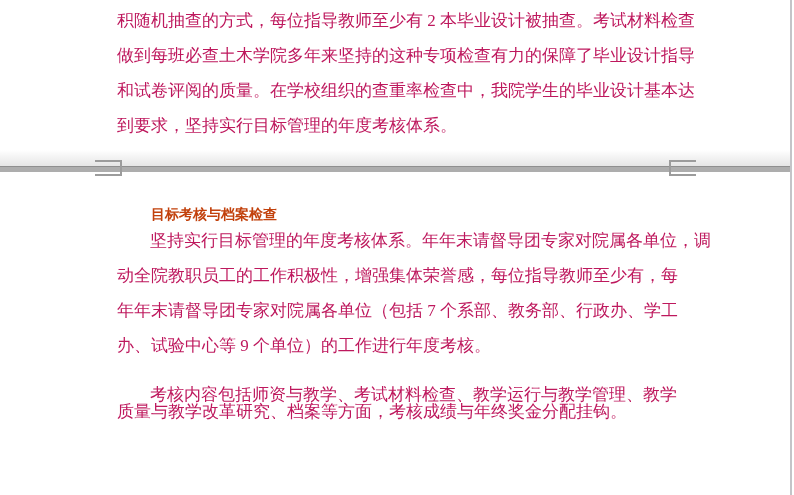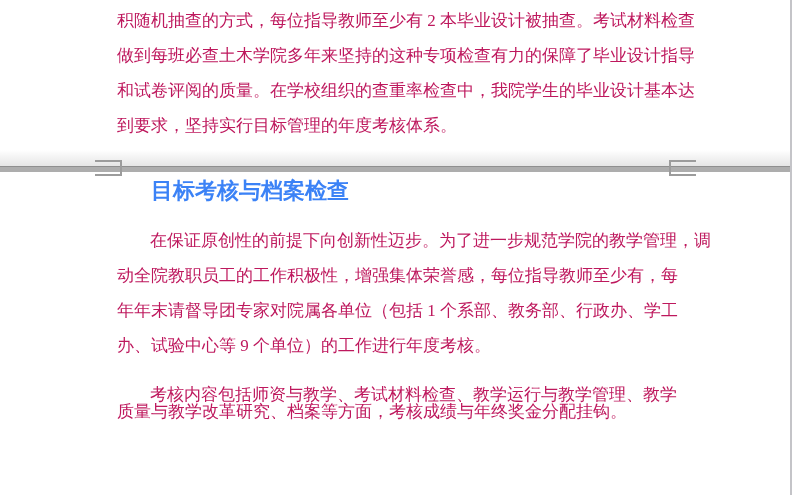--- a/index.html
+++ b/index.html
@@ -23,25 +23,26 @@
     font-size: 17px;
     line-height: 20px;
     white-space: nowrap;
     color: #be185d;
     letter-spacing: 0px;
   }
   .doc-line.indent { left: 150px; }
   .doc-heading {
     position: absolute;
     left: 151px;
-    font-size: 22px;
+    font-size: 14px;
     line-height: 20px;
     font-weight: bold;
     white-space: nowrap;
-    color: #3b82f6;
+    color: #c2410c;
+    margin-top: 24px;
   }
   
   .page1-bottom-shadow {
     position: absolute;
     left: 0; top: 150px;
     width: 790px; height: 16px;
     background: linear-gradient(to bottom, rgba(0,0,0,0) 0%, rgba(0,0,0,0.10) 100%);
   }
   .page-break-band {
     position: absolute;
@@ -99,22 +100,22 @@
     <div class="h top"></div>
     <div class="h bot"></div>
     <div class="v"></div>
   </div>
 
   <div class="page-edge-line"></div>
 
   <div>
     <div class="doc-heading" style="top:181px">目标考核与档案检查</div>
 
-    <div class="doc-line indent" style="top:231px">在保证原创性的前提下向创新性迈步。为了进一步规范学院的教学管理，调</div>
+    <div class="doc-line indent" style="top:231px">坚持实行目标管理的年度考核体系。年年末请督导团专家对院属各单位，调</div>
     <div class="doc-line" style="top:266px">动全院教职员工的工作积极性，增强集体荣誉感，每位指导教师至少有，每</div>
-    <div class="doc-line" style="top:301px">年年末请督导团专家对院属各单位（包括 1 个系部、教务部、行政办、学工</div>
+    <div class="doc-line" style="top:301px">年年末请督导团专家对院属各单位（包括 7 个系部、教务部、行政办、学工</div>
     <div class="doc-line" style="top:336px">办、试验中心等 9 个单位）的工作进行年度考核。</div>
 
     <div class="doc-line indent" style="top:385px">考核内容包括师资与教学、考试材料检查、教学运行与教学管理、教学</div>
     <div class="doc-line" style="top:402px">质量与教学改革研究、档案等方面，考核成绩与年终奖金分配挂钩。</div>
   </div>
 
 </div>
 
 </body></html>

